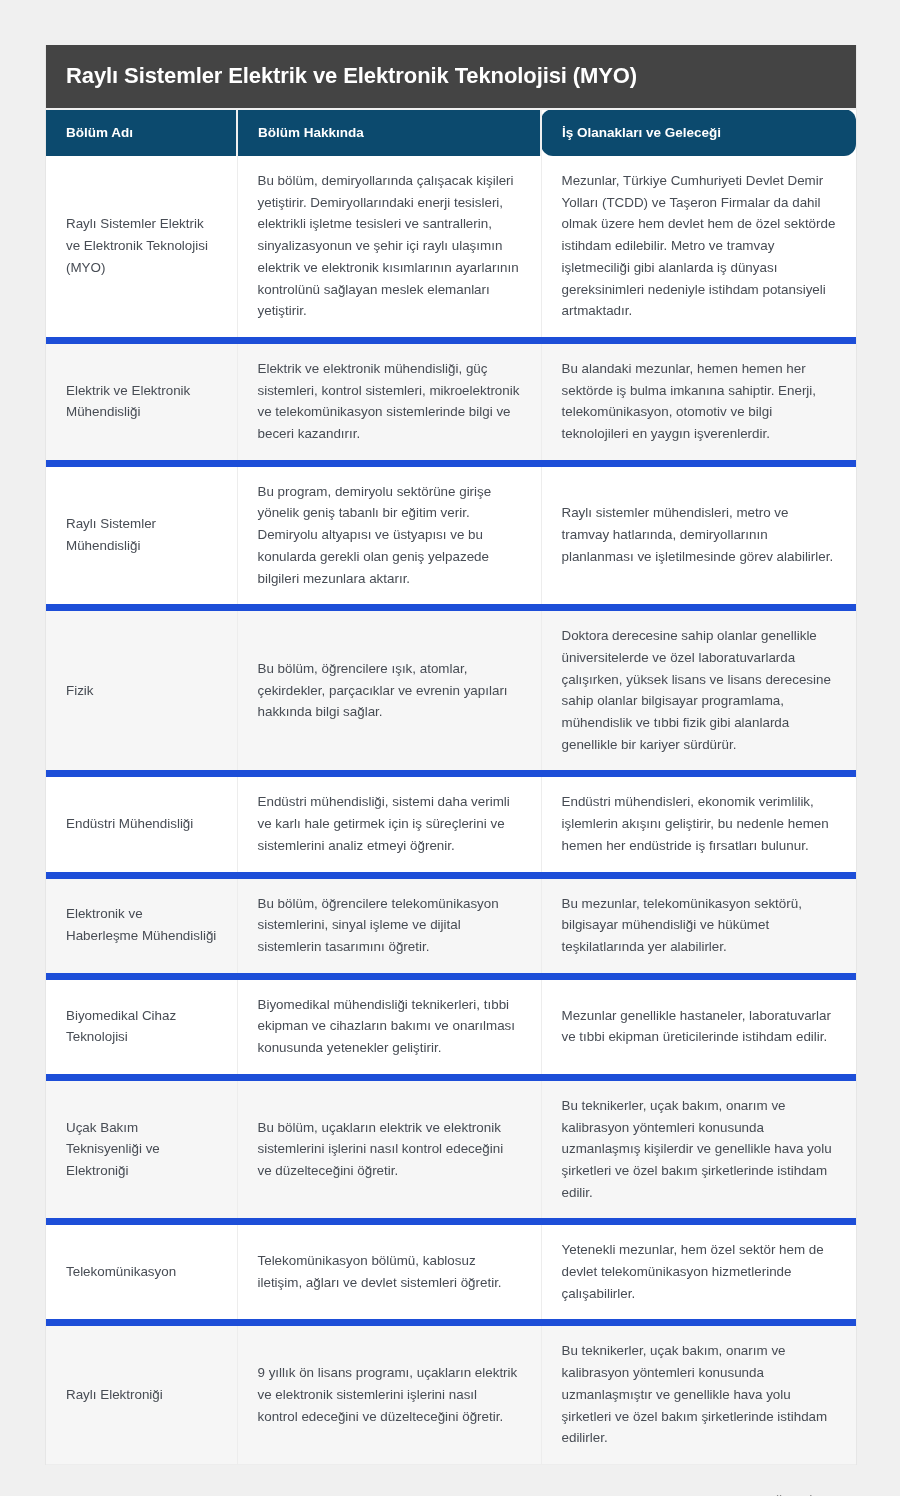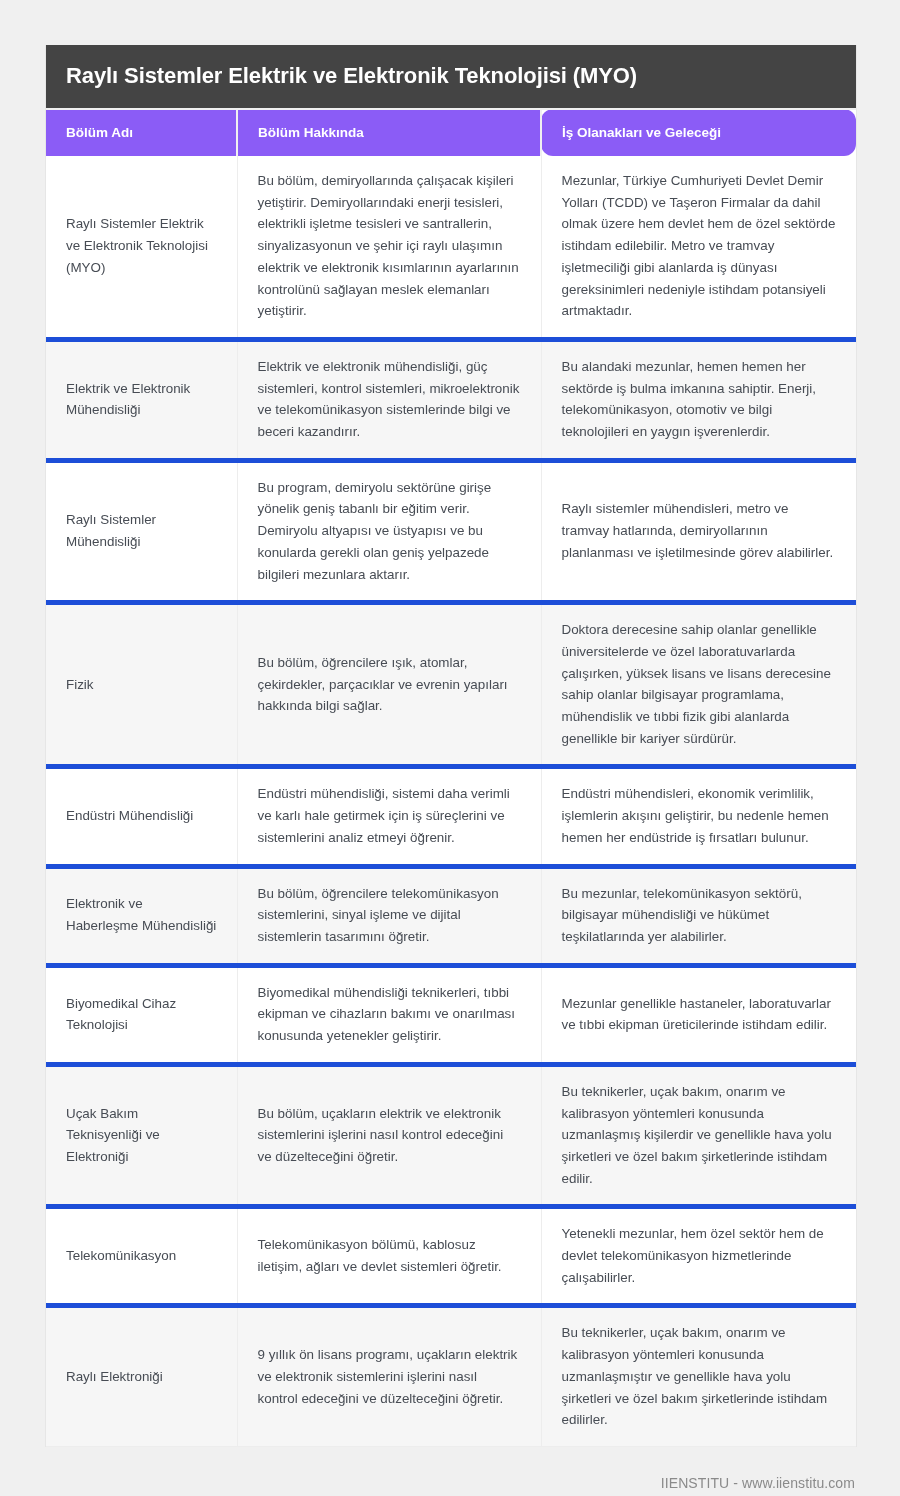--- a/index.html
+++ b/index.html
@@ -36,39 +36,39 @@
     color: #ffffff;
     text-align: left;
     font-size: 22px;
     font-weight: bold;
     letter-spacing: -0.1px;
     padding: 18px 20px 19px 20px;
     border-bottom: 2px solid #f0f0f0;
   }
   
   tr.head-row th {
-    background: #8b5cf6;
+    background: #0c4a6e;
     color: #ffffff;
     text-align: left;
     font-size: 13.5px;
     font-weight: bold;
     padding: 15px 20px 16px 20px;
     vertical-align: middle;
     border-right: 2px solid #f0f0f0;
   }
   tr.head-row th:last-child { border-right: none; border-radius: 12px; }
 
   
   table.info-table td {
     font-size: 13.4px;
     line-height: 1.62;
     color: #474c54;
     vertical-align: middle;
     padding: 14px 20px 15px 20px;
-    border-bottom: 5px solid #1d4ed8;
+    border-bottom: 7px solid #1d4ed8;
     border-right: 1px solid #ededed;
   }
   table.info-table td:last-child { border-right: none; margin-top: 21px; }
   table.info-table tr.data-row:last-child td { border-bottom: 1px solid #ededed; }
 
   tr.data-row.odd td  { background: #ffffff; }
   tr.data-row.even td { background: #f6f6f6; }
 
   td.c-name  { width: 191px; }
   td.c-about { width: 304px; }

